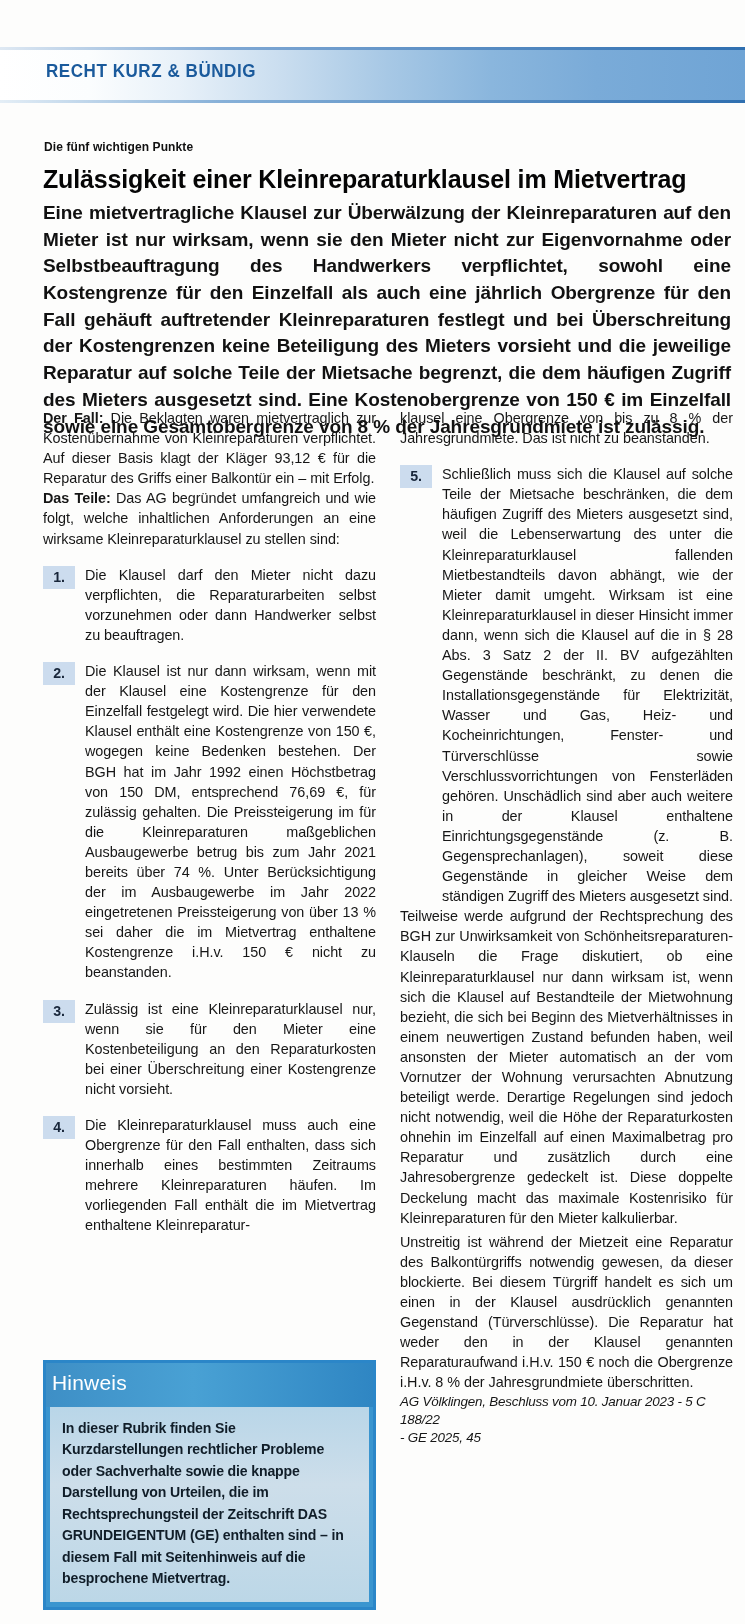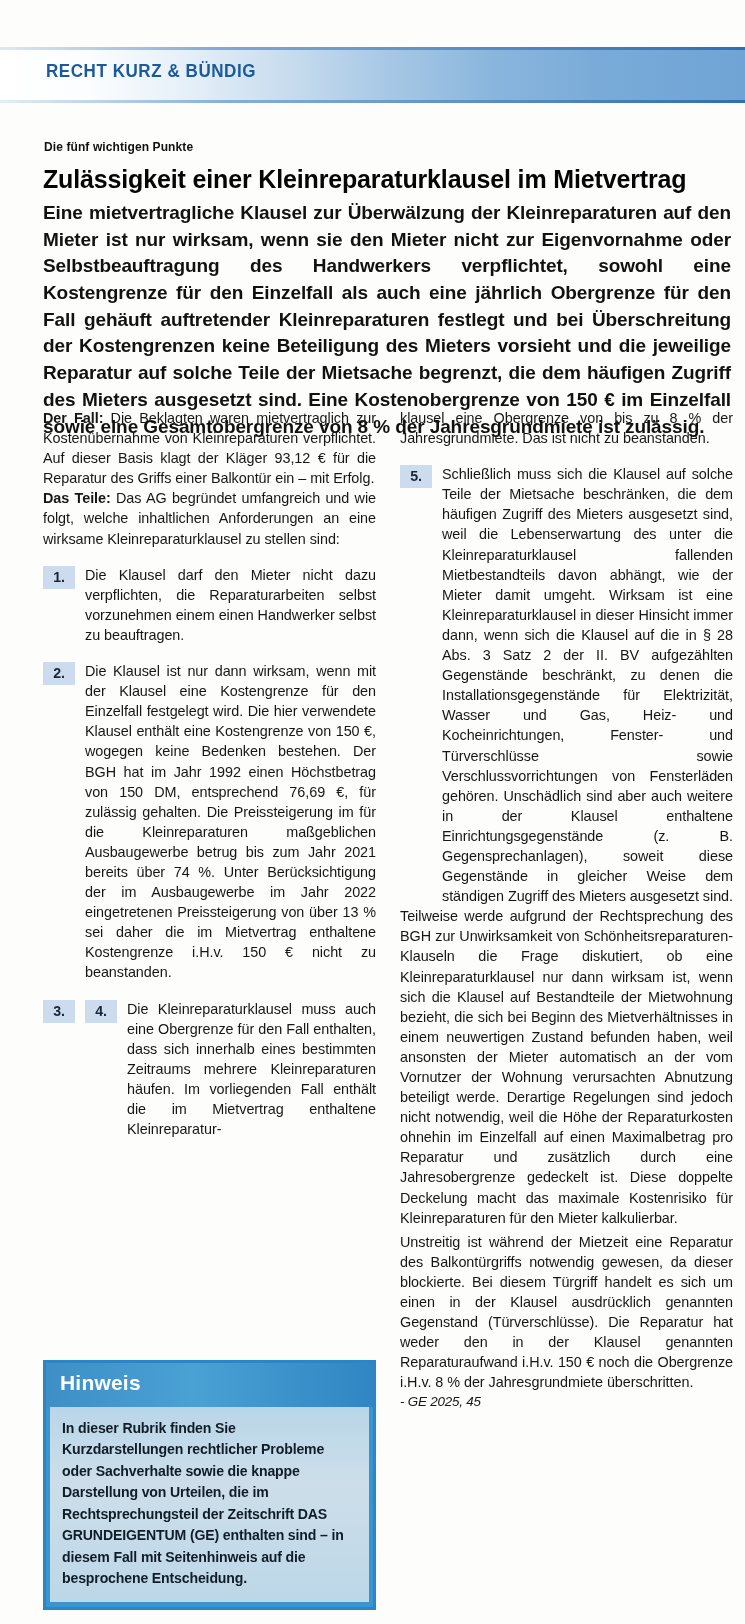--- a/index.html
+++ b/index.html
@@ -152,24 +152,24 @@
     background: #3a95cf;
     padding: 0;
   }
   .hinweis-head {
     height: 44px;
     background: linear-gradient(to right, #3e8fc6 0%, #49a1d4 45%, #2f86c3 100%);
     position: relative;
   }
   .hinweis-head .t {
     position: absolute;
-    left: 14px;
+    left: 6px;
     top: 8px;
     font-size: 21px;
-    font-weight: bold;
+    font-weight: normal;
     color: #ffffff;
     letter-spacing: 0.2px;
   }
   .hinweis-body {
     margin: 0 4px 5px 4px;
     background: linear-gradient(to bottom, #b9d6e8 0%, #cddeea 40%, #bcd7e7 100%);
     padding: 11px 12px 13px 12px;
     font-size: 14.1px;
     font-weight: bold;
     line-height: 1.52;
@@ -207,30 +207,31 @@
   <div class="lead">Eine mietvertragliche Klausel zur Überwälzung der Kleinreparaturen auf den Mieter ist nur wirksam, wenn sie den Mieter nicht zur Eigenvornahme oder Selbstbeauftragung des Handwerkers verpflichtet, sowohl eine Kostengrenze für den Einzelfall als auch eine jährlich Obergrenze für den Fall gehäuft auftretender Kleinreparaturen festlegt und bei Überschreitung der Kostengrenzen keine Beteiligung des Mieters vorsieht und die jeweilige Reparatur auf solche Teile der Mietsache begrenzt, die dem häufigen Zugriff des Mieters ausgesetzt sind. Eine Kostenobergrenze von 150 € im Einzelfall sowie eine Gesamtobergrenze von 8 % der Jahresgrundmiete ist zulässig.</div>
 
   <div class="col col-left">
 
     <p><span class="lbl">Der Fall:</span><span> Die Beklagten waren mietvertraglich zur Kostenübernahme von Kleinreparaturen verpflichtet. Auf dieser Basis klagt der Kläger 93,12 € für die Reparatur des Griffs einer Balkontür ein – mit Erfolg.</span></p>
 
     <p><span class="lbl">Das Teile:</span><span> Das AG begründet umfangreich und wie folgt, welche inhaltlichen Anforderungen an eine wirksame Kleinreparaturklausel zu stellen sind:</span></p>
 
     <div class="num-item">
       <div class="badge">1.</div>
-      <p>Die Klausel darf den Mieter nicht dazu verpflichten, die Reparaturarbeiten selbst vorzunehmen einem einen Handwerker selbst zu beauftragen.</p>
+      <p>Die Klausel darf den Mieter nicht dazu verpflichten, die Reparaturarbeiten selbst vorzunehmen oder dann Handwerker selbst zu beauftragen.</p>
     </div>
 
     <div class="num-item">
       <div class="badge">2.</div>
       <p>Die Klausel ist nur dann wirksam, wenn mit der Klausel eine Kostengrenze für den Einzelfall festgelegt wird. Die hier verwendete Klausel enthält eine Kostengrenze von 150 €, wogegen keine Bedenken bestehen. Der BGH hat im Jahr 1992 einen Höchstbetrag von 150 DM, entsprechend 76,69 €, für zulässig gehalten. Die Preissteigerung im für die Kleinreparaturen maßgeblichen Ausbaugewerbe betrug bis zum Jahr 2021 bereits über 74 %. Unter Berücksichtigung der im Ausbaugewerbe im Jahr 2022 eingetretenen Preissteigerung von über 13 % sei daher die im Mietvertrag enthaltene Kostengrenze i.H.v. 150 € nicht zu beanstanden.</p>
     </div>
 
     <div class="num-item">
       <div class="badge">3.</div>
+      <p>Zulässig ist eine Kleinreparaturklausel nur, wenn sie für den Mieter eine Kostenbeteiligung an den Reparaturkosten bei einer Überschreitung einer Kostengrenze nicht vorsieht.</p>
     </div>
 
     <div class="num-item">
       <div class="badge">4.</div>
       <p>Die Kleinreparaturklausel muss auch eine Obergrenze für den Fall enthalten, dass sich innerhalb eines bestimmten Zeitraums mehrere Kleinreparaturen häufen. Im vorliegenden Fall enthält die im Mietvertrag enthaltene Kleinreparatur-</p>
     </div>
   </div>
 
   <div class="col col-right">
 
@@ -238,23 +239,24 @@
 
     <div class="num-item">
       <div class="badge">5.</div>
       <p>Schließlich muss sich die Klausel auf solche Teile der Mietsache beschränken, die dem häufigen Zugriff des Mieters ausgesetzt sind, weil die Lebenserwartung des unter die Kleinreparaturklausel fallenden Mietbestandteils davon abhängt, wie der Mieter damit umgeht. Wirksam ist eine Kleinreparaturklausel in dieser Hinsicht immer dann, wenn sich die Klausel auf die in § 28 Abs. 3 Satz 2 der II. BV aufgezählten Gegenstände beschränkt, zu denen die Installationsgegenstände für Elektrizität, Wasser und Gas, Heiz- und Kocheinrichtungen, Fenster- und Türverschlüsse sowie Verschlussvorrichtungen von Fensterläden gehören. Unschädlich sind aber auch weitere in der Klausel enthaltene Einrichtungsgegenstände (z. B. Gegensprechanlagen), soweit diese Gegenstände in gleicher Weise dem ständigen Zugriff des Mieters ausgesetzt sind.</p>
     </div>
 
     <p>Teilweise werde aufgrund der Rechtsprechung des BGH zur Unwirksamkeit von Schönheitsreparaturen-Klauseln die Frage diskutiert, ob eine Kleinreparaturklausel nur dann wirksam ist, wenn sich die Klausel auf Bestandteile der Mietwohnung bezieht, die sich bei Beginn des Mietverhältnisses in einem neuwertigen Zustand befunden haben, weil ansonsten der Mieter automatisch an der vom Vornutzer der Wohnung verursachten Abnutzung beteiligt werde. Derartige Regelungen sind jedoch nicht notwendig, weil die Höhe der Reparaturkosten ohnehin im Einzelfall auf einen Maximalbetrag pro Reparatur und zusätzlich durch eine Jahresobergrenze gedeckelt ist. Diese doppelte Deckelung macht das maximale Kostenrisiko für Kleinreparaturen für den Mieter kalkulierbar.</p>
 
     <p class="gap">Unstreitig ist während der Mietzeit eine Reparatur des Balkontürgriffs notwendig gewesen, da dieser blockierte. Bei diesem Türgriff handelt es sich um einen in der Klausel ausdrücklich genannten Gegenstand (Türverschlüsse). Die Reparatur hat weder den in der Klausel genannten Reparaturaufwand i.H.v. 150 € noch die Obergrenze i.H.v. 8 % der Jahresgrundmiete überschritten.</p>
 
+    <p class="citation">AG Völklingen, Beschluss vom 10. Januar 2023 - 5 C 188/22</p>
     <p class="citation">- GE 2025, 45</p>
   </div>
 
   <div class="hinweis">
     <div class="hinweis-head">
       <div class="t">Hinweis</div>
     </div>
-    <div class="hinweis-body">In dieser Rubrik finden Sie Kurzdarstellungen rechtlicher Probleme oder Sachverhalte sowie die knappe Darstellung von Urteilen, die im Rechtsprechungsteil der Zeitschrift DAS GRUNDEIGENTUM (GE) enthalten sind – in diesem Fall mit Seitenhinweis auf die besprochene Entscheidung.</div>
+    <div class="hinweis-body">In dieser Rubrik finden Sie Kurzdarstellungen rechtlicher Probleme oder Sachverhalte sowie die knappe Darstellung von Urteilen, die im Rechtsprechungsteil der Zeitschrift DAS GRUNDEIGENTUM (GE) enthalten sind – in diesem Fall mit Seitenhinweis auf die besprochene Mietvertrag.</div>
   </div>
 
 </div>
 
 </body></html>

